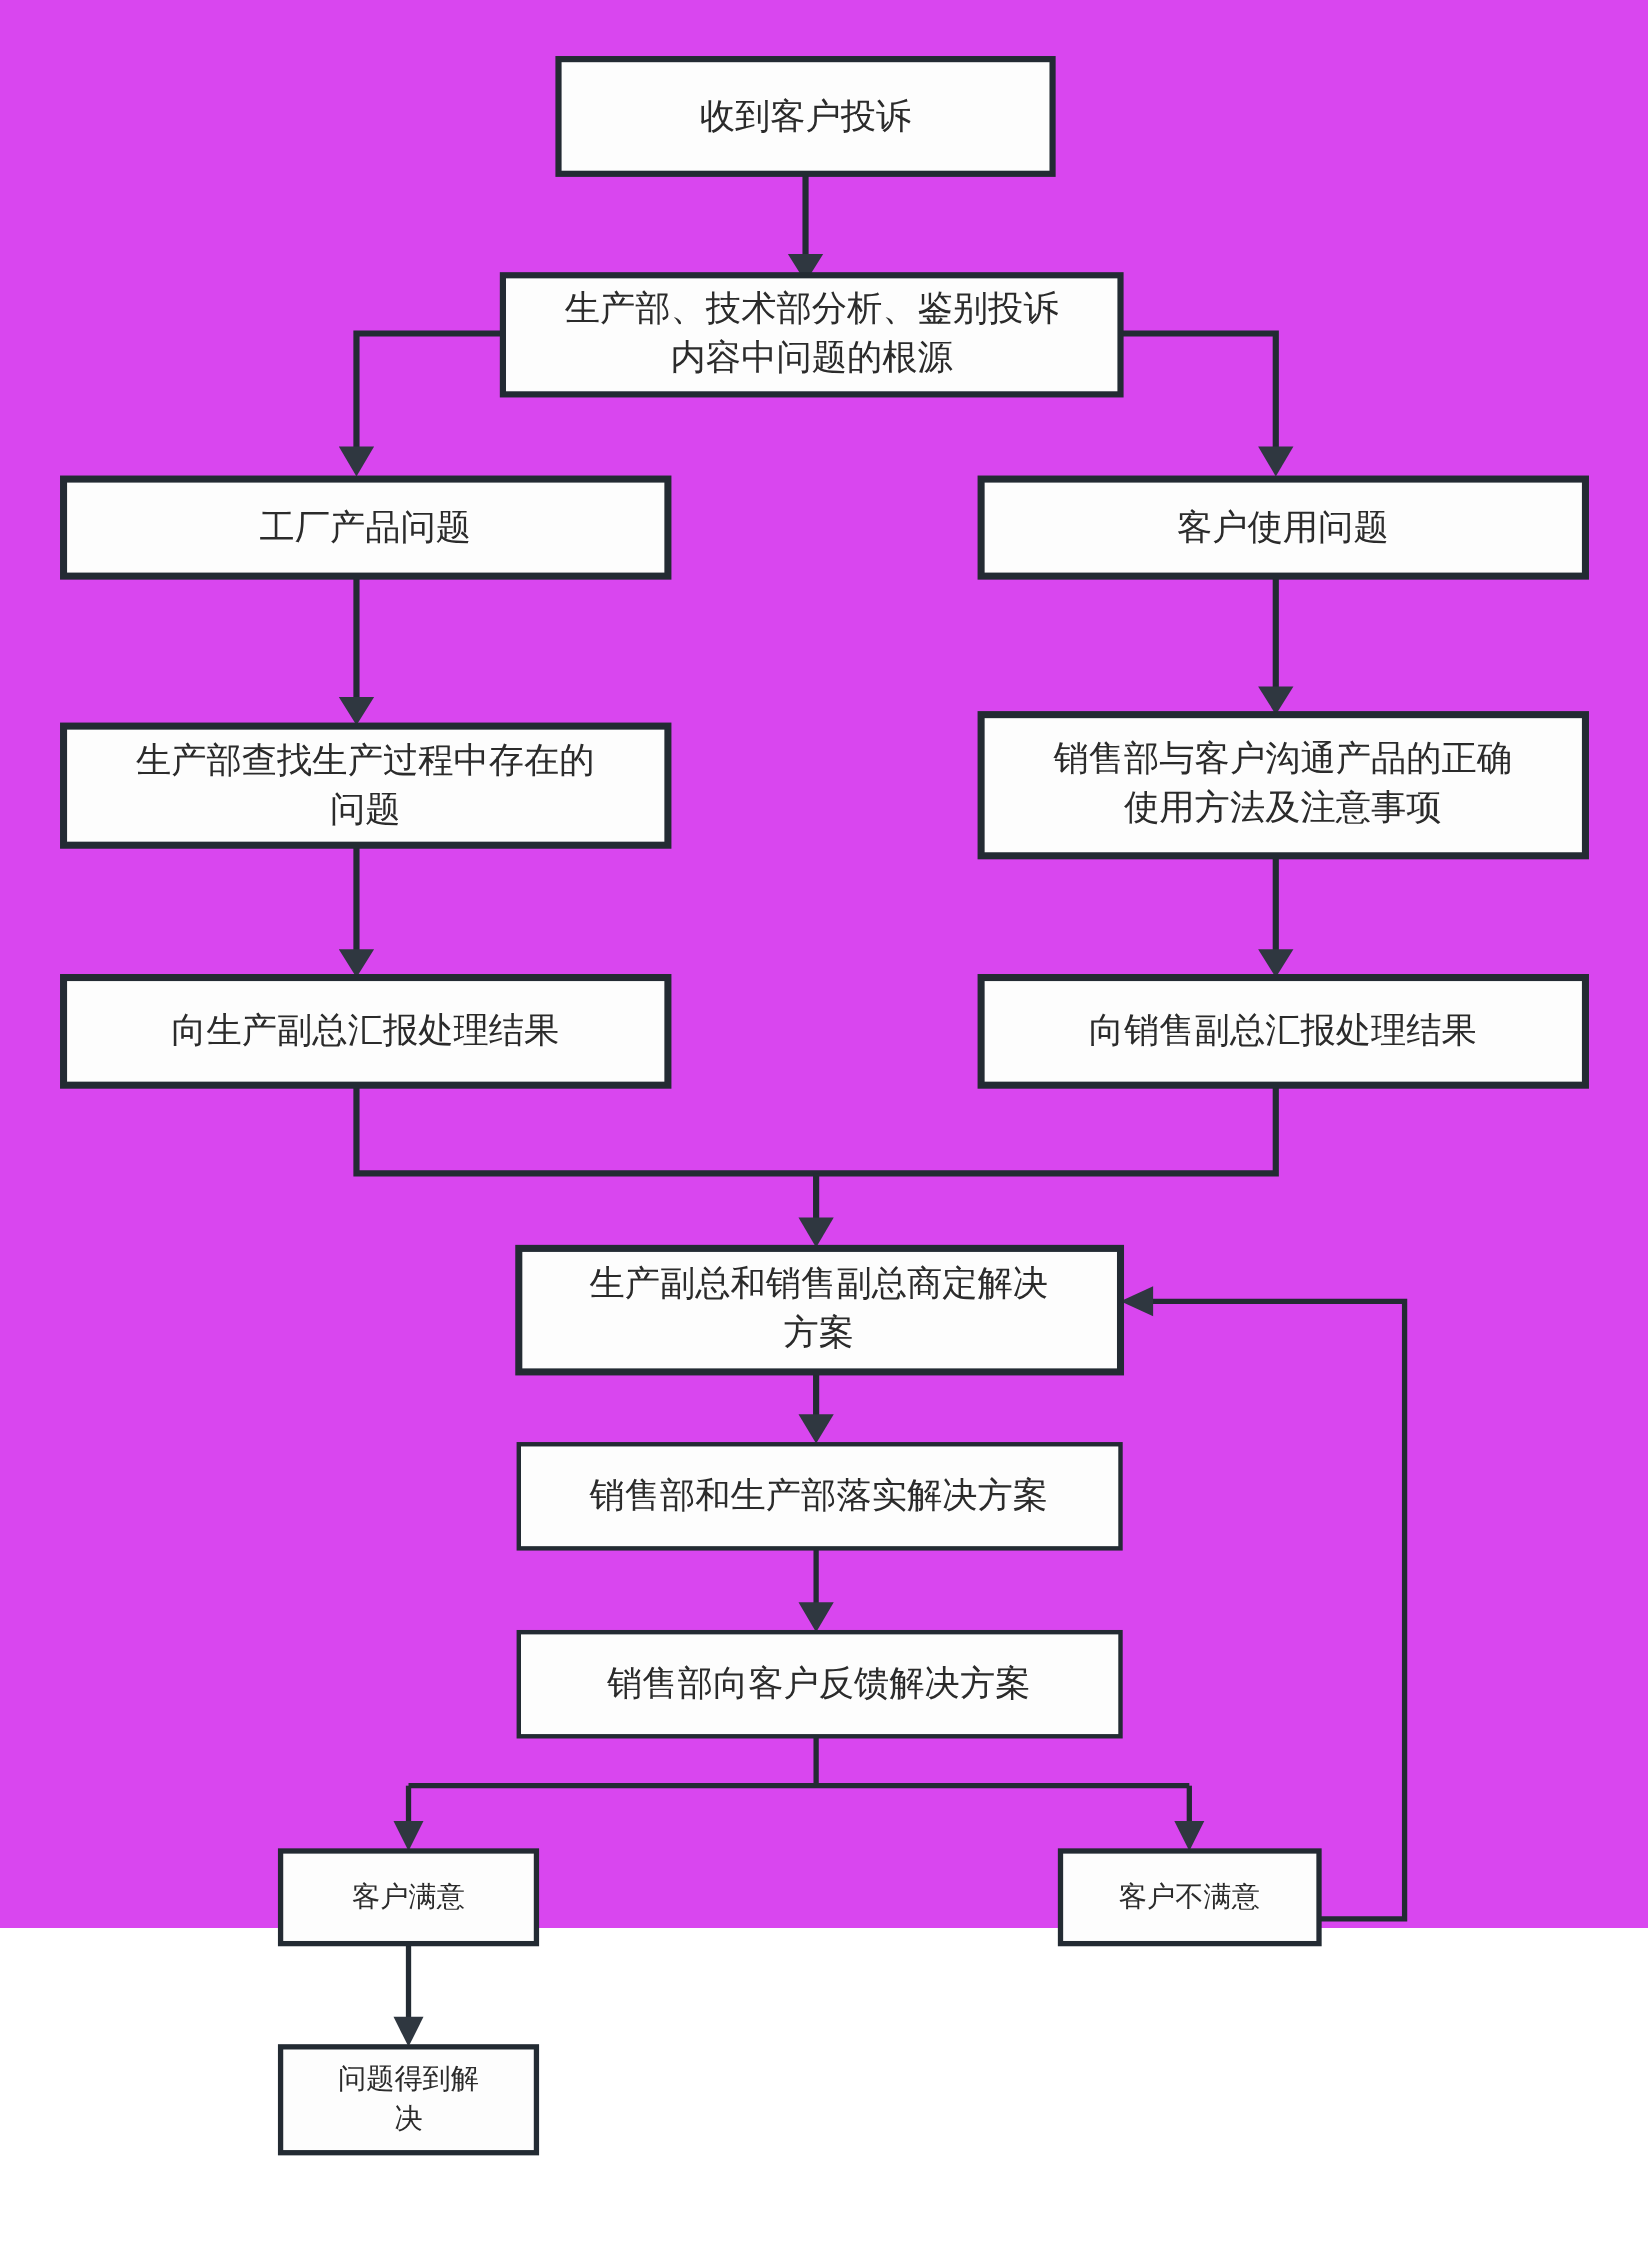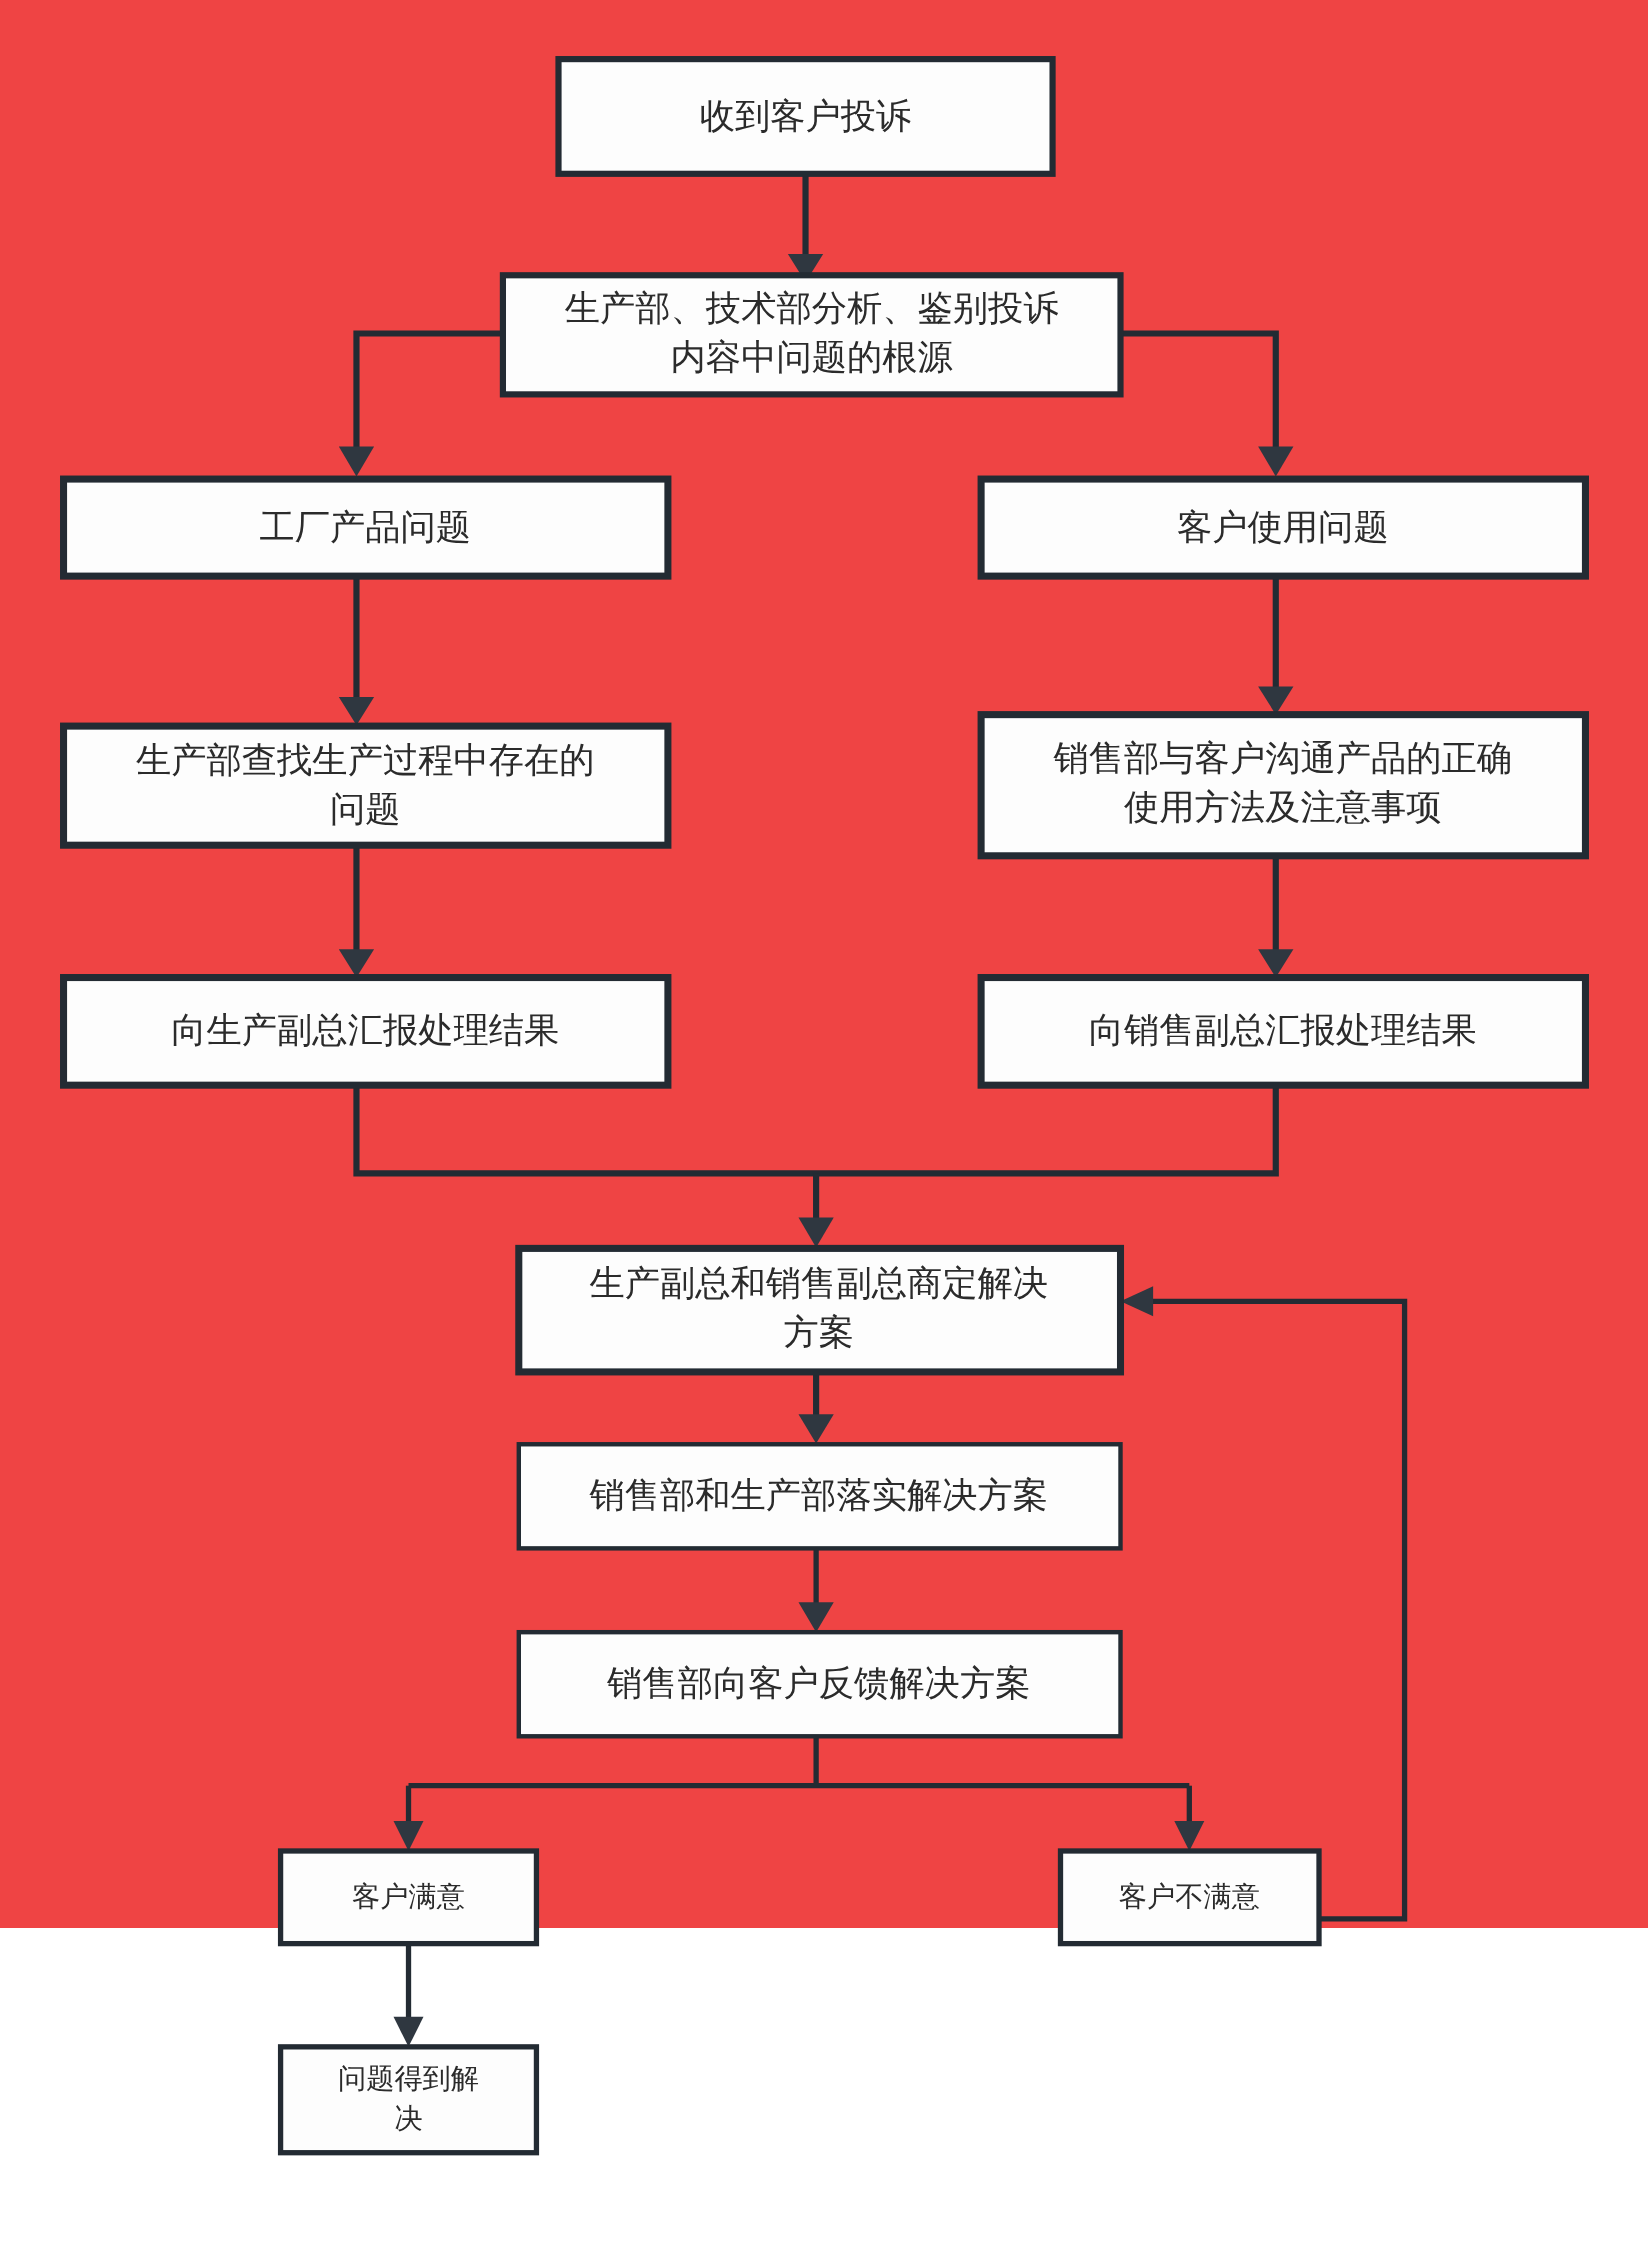--- a/index.html
+++ b/index.html
@@ -10,21 +10,21 @@
   body {
     width: 1649px;
     height: 2248px;
     font-family: "Liberation Sans", "DejaVu Sans", sans-serif;
     overflow: hidden;
   }
   #flowchart-root {
     position: relative;
     width: 1649px;
     height: 1928px;
-    background: #ef4444;
+    background: #d946ef;
   }
   svg.flow-svg {
     position: absolute;
     top: 0;
     left: 0;
     width: 1649px;
     height: 2248px;
     display: block;
   }
   .node-rect {

